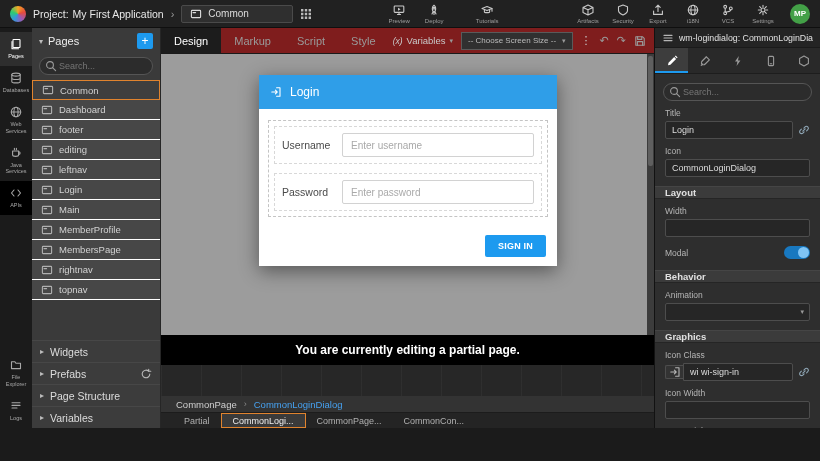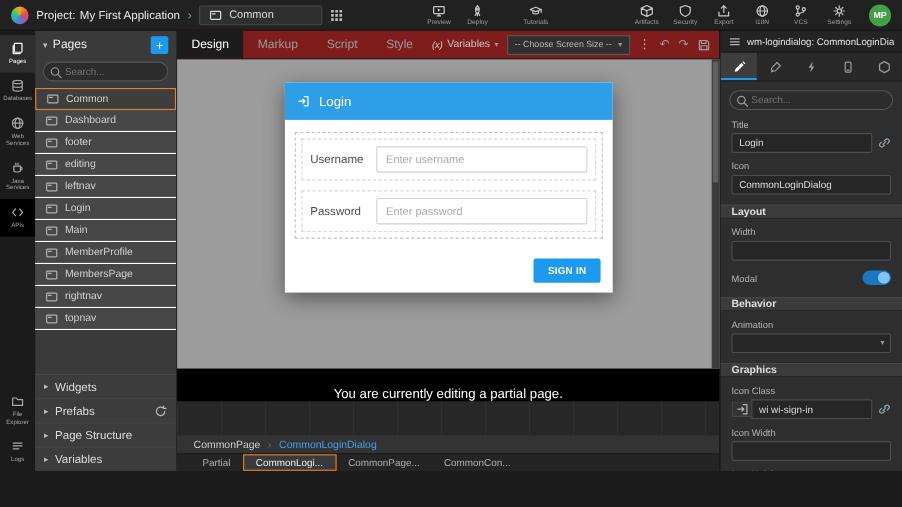--- a/index.html
+++ b/index.html
@@ -72,21 +72,21 @@
   .dlgBody{padding:11px 9px 9px}
   .formRegion{border:1px dashed #c4c4c4;padding:5px}
   .formRow{border:1px dashed #d8d8d8;padding:6px 7px;display:flex;align-items:center;gap:0;background:#fff}
   .formRow + .formRow{margin-top:9px}
   .fLabel{width:60px;flex:none;font-size:10.5px;color:#4a4a4a}
   .fInput{flex:1;height:24px;border:1px solid #d2d2d2;border-radius:2px;font-size:10px;color:#333;padding:0 8px;outline:none;min-width:0;font-family:inherit}
   .fInput::placeholder{color:#a9a9a9}
   .dlgFoot{padding:9px 11px;display:flex;justify-content:flex-end}
   .signInBtn{background:#1d9aef;color:#fff;border:none;border-radius:2px;font-size:9px;font-weight:bold;padding:6px 13px;letter-spacing:.2px;cursor:pointer;font-family:inherit}
 
-  .partialNotice{height:30px;flex:none;background:#000;color:#fff;display:flex;align-items:flex-end;justify-content:center;font-size:12px;font-weight:normal}
+  .partialNotice{height:30px;flex:none;background:#000;color:#fff;display:flex;align-items:center;justify-content:center;font-size:12px;font-weight:bold}
   .darkArea{flex:1;background:#272727;background-image:repeating-linear-gradient(90deg,rgba(255,255,255,.035) 0 1px,transparent 1px 40px)}
   .breadcrumb{height:16px;flex:none;background:#333;display:flex;align-items:center;gap:7px;padding:0 15px;font-size:9.5px}
   .bcParent{color:#cfcfcf;cursor:pointer}
   .bcSep{color:#8a8a8a;font-size:9px}
   .bcCurrent{color:#46a1f0;cursor:pointer}
   .bottomTabs{height:16px;flex:none;background:#242424;display:flex;align-items:stretch;padding-left:12px;font-size:9px;border-top:1px solid #1c1c1c}
   .bTab{display:flex;align-items:center;padding:0 11px;color:#b0b0b0;cursor:pointer}
   .bTab.active{border:1px solid #e0832e;background:#3a3a3a;color:#eee}
 
   

